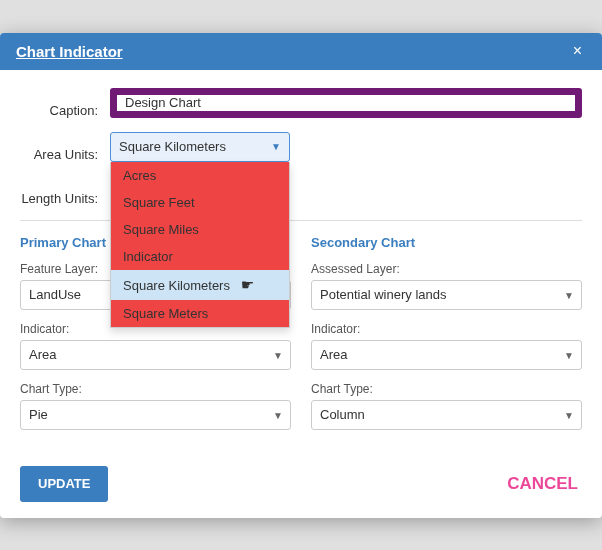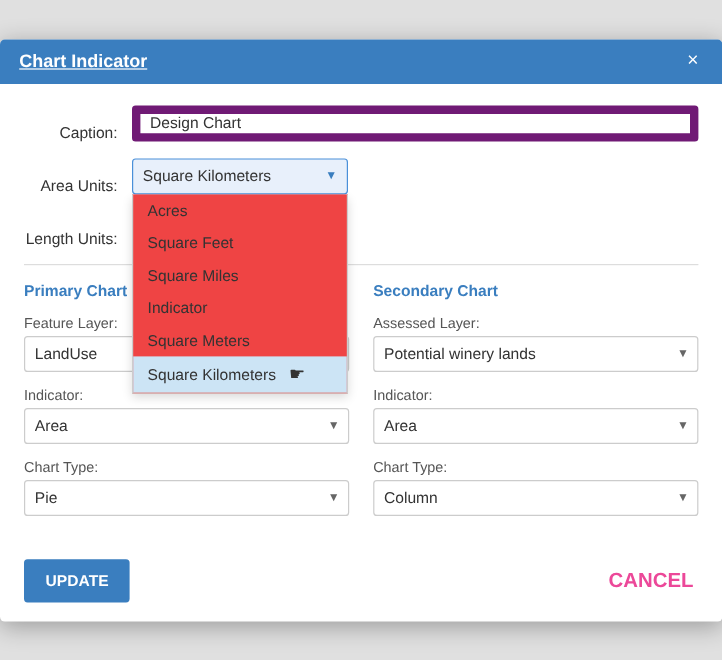--- a/index.html
+++ b/index.html
@@ -218,22 +218,22 @@
         <div class="dropdown-btn">
           <span>Square Kilometers</span>
           <span class="chevron">▼</span>
         </div>
 
         <div class="dropdown-menu">
           <div class="dropdown-item">Acres</div>
           <div class="dropdown-item">Square Feet</div>
           <div class="dropdown-item">Square Miles</div>
           <div class="dropdown-item">Indicator</div>
+          <div class="dropdown-item highlighted">Square Kilometers &nbsp; <span style="font-size:15px;">☛</span></div>
           <div class="dropdown-item">Square Meters</div>
-          <div class="dropdown-item highlighted">Square Kilometers &nbsp; <span style="font-size:15px;">☛</span></div>
         </div>
       </div>
     </div>
 
     <div class="form-row">
       <label class="form-label">Length Units:</label>
       <div class="select-wrapper">
 
         <div style="width:180px; height:30px; border:1px solid #ccc; border-radius:3px;"></div>
       </div>

